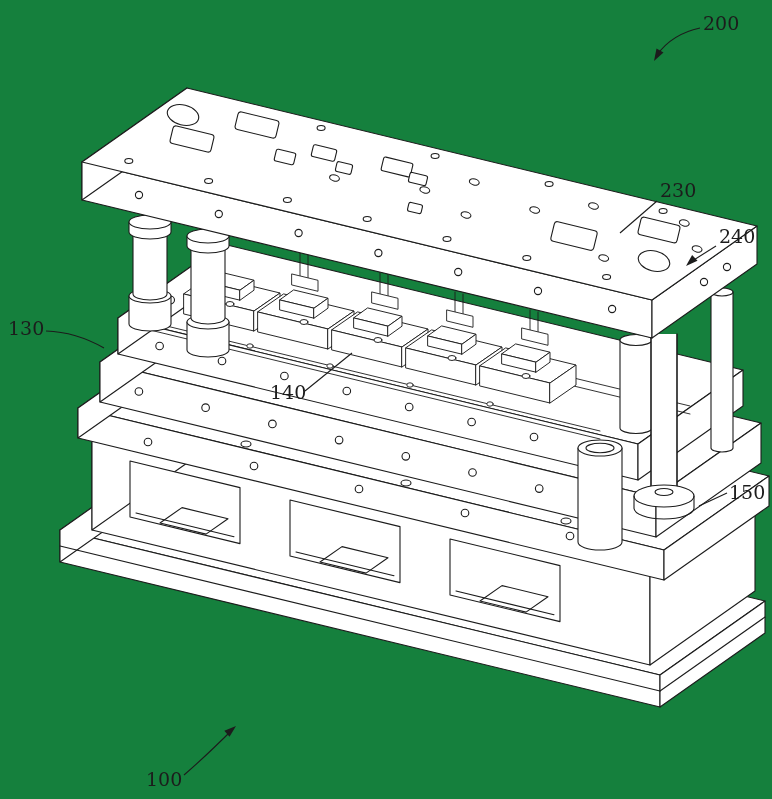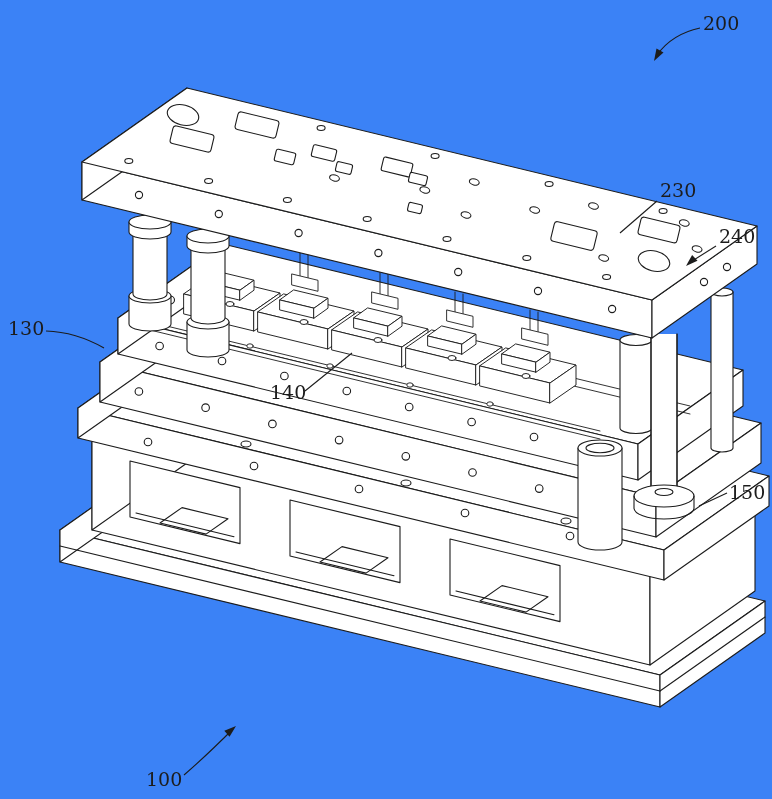--- a/index.html
+++ b/index.html
@@ -1,19 +1,19 @@
 <!DOCTYPE html>
 <html><head>
 <meta charset="utf-8">
 <style>
   html,body{margin:0;padding:0;background:#ffffff;}
   .figure-wrap{
     position:relative;
     width:772px;height:799px;
-    background:#3b82f6;
+    background:#15803d;
     font-family:"DejaVu Serif", serif;
     overflow:hidden;
   }
   svg{display:block;}
   .lbl{font-size:19px;fill:#1c1c1c;}
 </style>
 </head>
 <body>
 
 <div class="figure-wrap">

